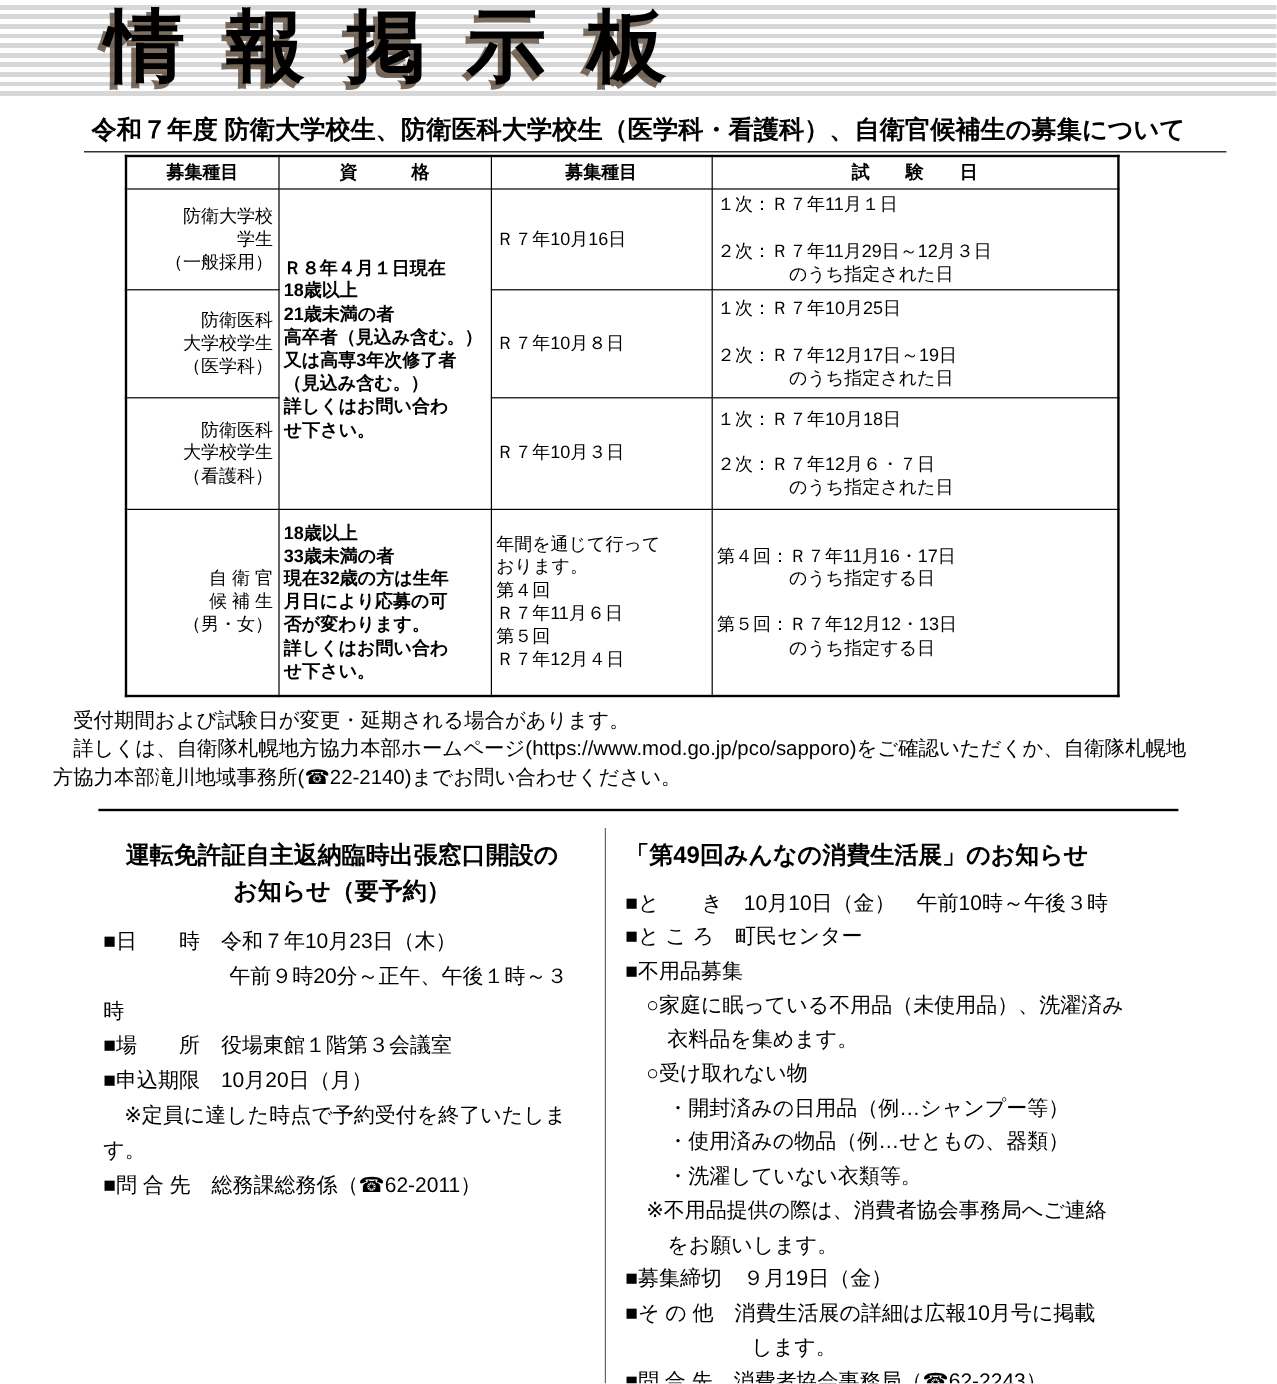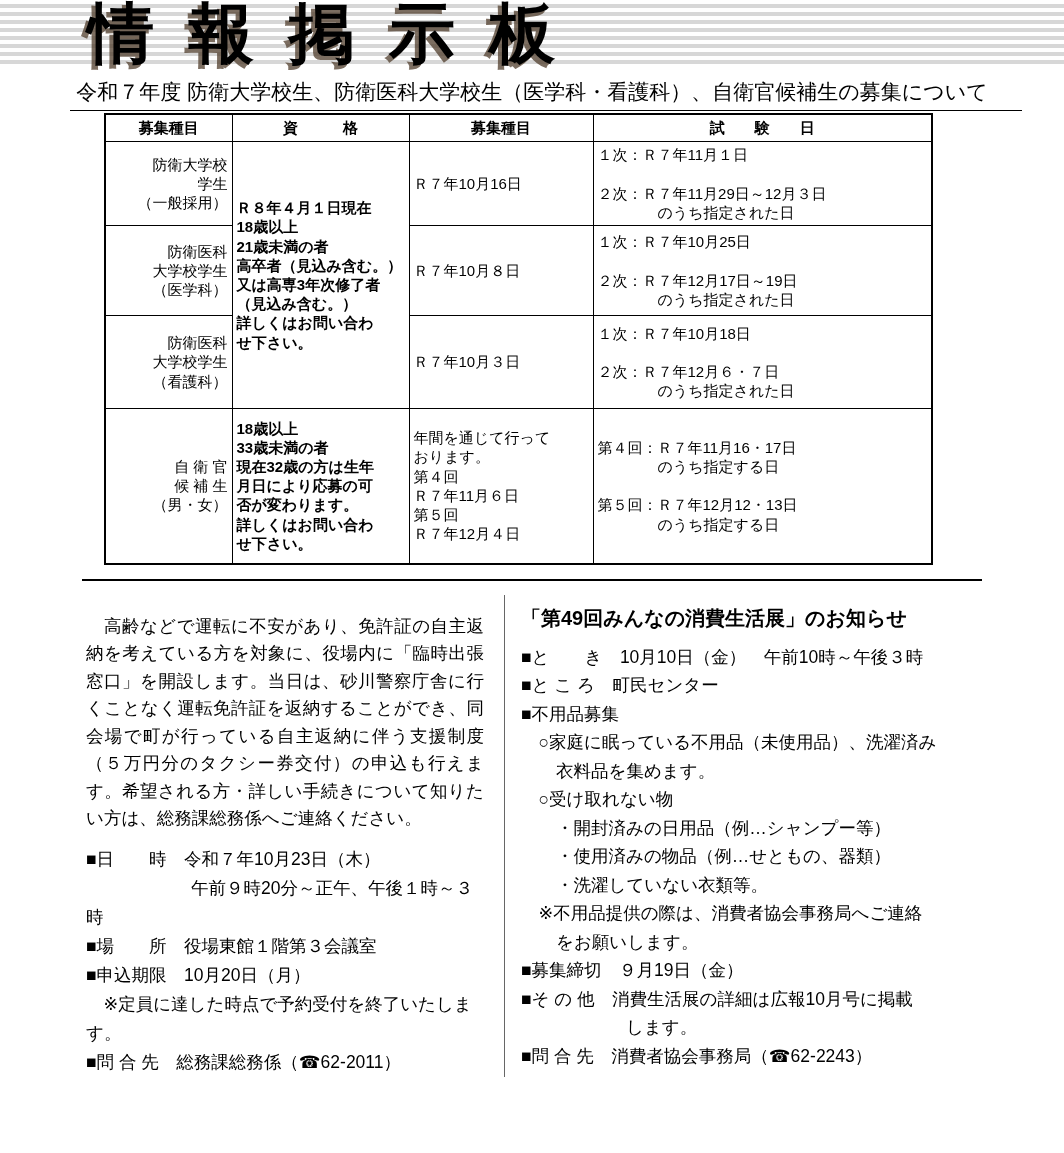--- a/index.html
+++ b/index.html
@@ -6,38 +6,38 @@
   body{
     width:1064px;height:1153px;
     background:#ffffff;color:#000;
     font-family:"Liberation Sans","DejaVu Sans",sans-serif;
     -webkit-font-smoothing:antialiased;
   }
   .page{width:1064px;height:1153px;overflow:hidden;background:#fff;}
 
   
   .masthead{
-    height:64px;
+    height:80px;
     background:repeating-linear-gradient(180deg,#ffffff 0 4px,#d7d7d7 4px 8px);
-    display:flex;
+    display:flex;align-items:center;
   }
   .masthead h1{
     margin:0 0 4px 88px;
     font-size:66px;line-height:1;font-weight:900;
     letter-spacing:0.52em;white-space:nowrap;
     text-shadow:-4px 4px 0 rgba(80,62,44,0.75);
   }
 
   
   .content{padding:0 42px;}
 
   
   .recruit-title{
     margin:14px 0 0 0;
-    font-size:21px;font-weight:normal;text-align:center;
+    font-size:21px;font-weight:bold;text-align:center;
     white-space:nowrap;letter-spacing:0;
   }
   .title-rule{border-bottom:1.5px solid #000;margin:4px 0 0 28px;width:952px;}
 
   table.recruit{
     border-collapse:collapse;
     margin:2px 0 0 62px;
     table-layout:fixed;
     border:2px solid #000;
     font-size:15px;line-height:1.28;
@@ -181,28 +181,31 @@
 Ｒ７年12月４日</td>
             <td class="exam">第４回：Ｒ７年11月16・17日
 　　　　のうち指定する日
 
 第５回：Ｒ７年12月12・13日
 　　　　のうち指定する日</td>
           </tr>
         </tbody>
       </table>
 
+      <p class="notes">　受付期間および試験日が変更・延期される場合があります。
+　詳しくは、自衛隊札幌地方協力本部ホームページ(https://www.mod.go.jp/pco/sapporo)をご確認いただくか、自衛隊札幌地方協力本部滝川地域事務所(☎22-2140)までお問い合わせください。</p>
     </section>
 
     <hr class="section-rule">
 
     <div class="columns">
 
       <section class="col-left">
-        <p class="body-text">　高齢などで運転に不安があり、免許証の自主返納を考えている方を対象に、役場内に「臨時出張窓口」を開設します。当日は、砂川警察庁舎に行くことなく運転免許証を返納することができ、同会場で町が行っている自主返納に伴う支援制度（５万円分のタクシー券交付）の申込も行えます。希望される方・詳しい手続きについて知りたい方は、総務課総務係へご連絡ください。</p>
+        <h3 class="col-title left-title">運転免許証自主返納臨時出張窓口開設の
+お知らせ（要予約）</h3>
         <div class="detail-lines">■日　　時　令和７年10月23日（木）
 　　　　　　午前９時20分～正午、午後１時～３時
 ■場　　所　役場東館１階第３会議室
 ■申込期限　10月20日（月）
 　※定員に達した時点で予約受付を終了いたします。
 ■問 合 先　総務課総務係（☎62-2011）</div>
       </section>
 
       <section class="col-right">
         <h3 class="col-title">「第49回みんなの消費生活展」のお知らせ</h3>

